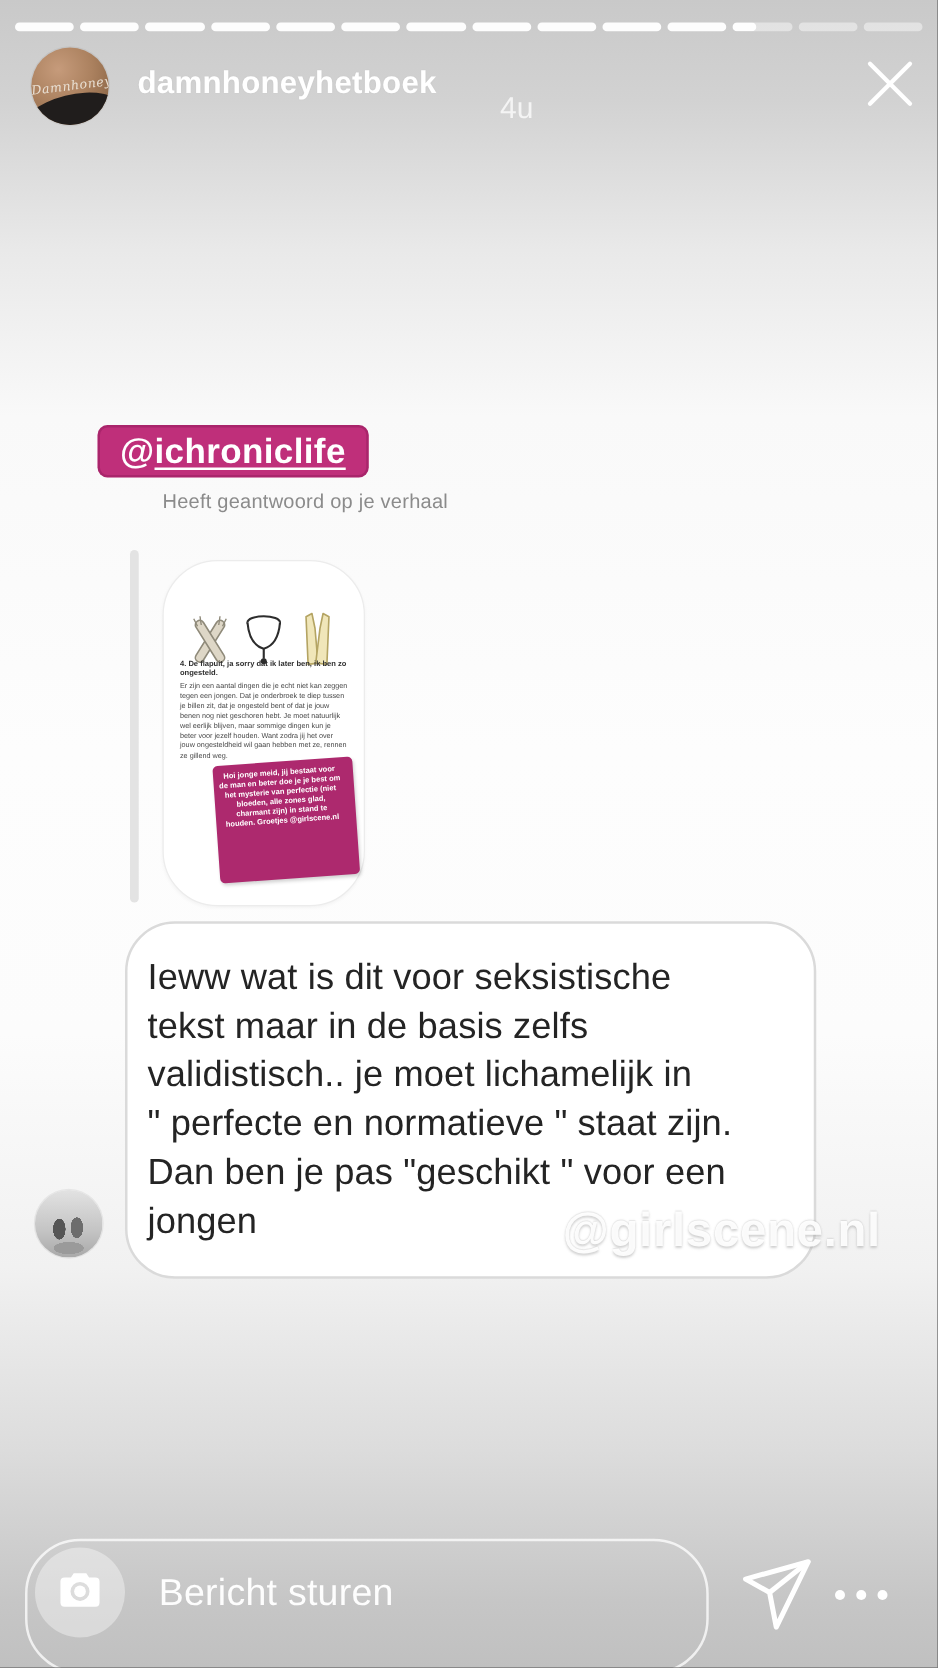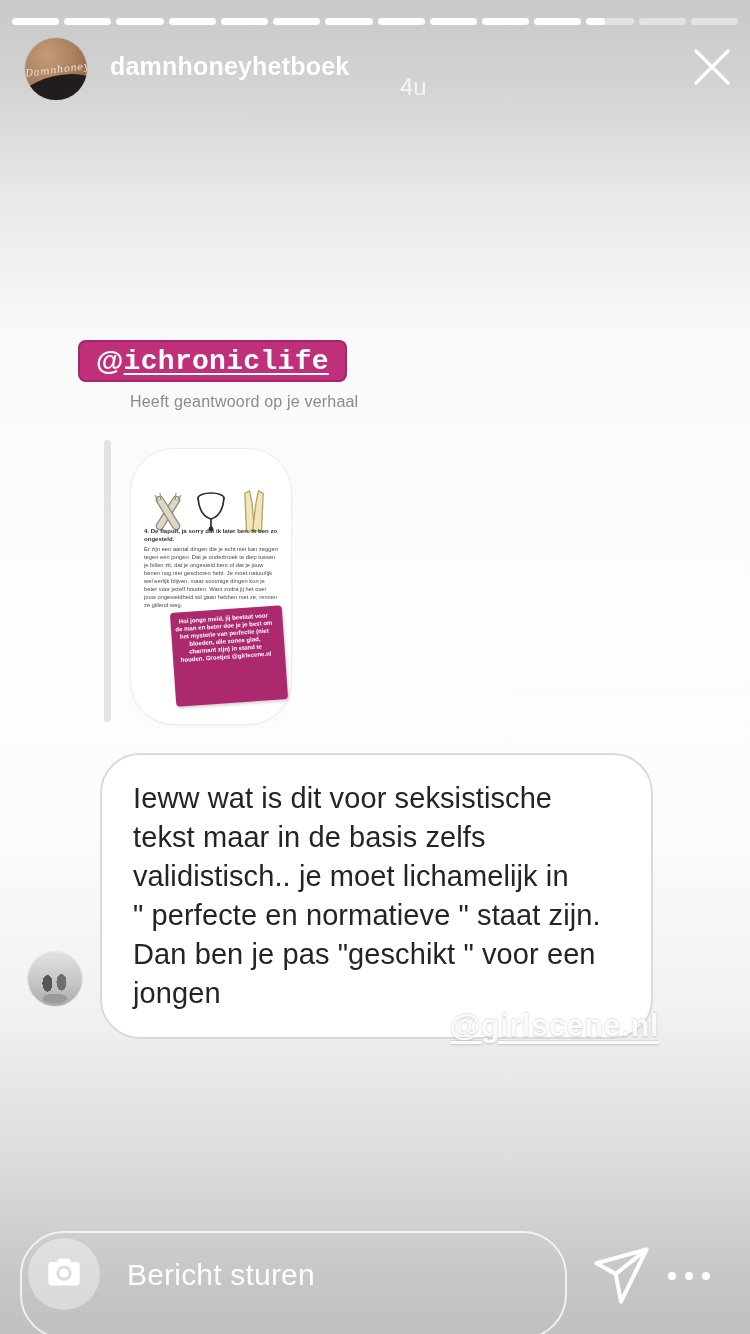--- a/index.html
+++ b/index.html
@@ -29,21 +29,21 @@
   .username{position:absolute;left:110px;top:52px;font-size:25px;font-weight:bold;color:#ffffff;letter-spacing:0.2px;text-shadow:0 0 2px rgba(0,0,0,0.04);}
   .timestamp{position:absolute;left:400px;top:53px;font-size:24px;color:rgba(255,255,255,0.75);margin-top:20px;}
   .close-btn{position:absolute;left:688px;top:43px;width:48px;height:48px;}
   
   .badge{
     position:absolute;left:78px;top:340px;height:42px;padding:0 18px;
     background:#bf2f7a;border-radius:8px;display:flex;align-items:center;
     box-shadow:inset 0 0 0 2px rgba(130,20,80,0.35);
   }
   .badge .at,.badge .nm{font-size:28px;font-weight:bold;color:#fff;letter-spacing:0.3px;}
-  .badge .nm{text-decoration:underline;text-underline-offset:4px;text-decoration-thickness:2px;font-family:Liberation Mono, monospace;}
+  .badge .nm{text-decoration:underline;text-underline-offset:4px;text-decoration-thickness:2px;}
   .subtitle{position:absolute;left:130px;top:393px;font-size:16px;color:#8b8b8b;letter-spacing:0.2px;}
   
   .quote-line{position:absolute;left:104px;top:440px;width:7px;height:282px;background:#e3e3e3;border-radius:3.5px;}
   .story-card{
     position:absolute;left:130px;top:448px;width:160px;height:275px;background:#ffffff;
     border:1px solid #ececec;border-radius:44px;box-shadow:0 1px 3px rgba(0,0,0,0.04);
   }
   .card-icons{position:absolute;left:0;top:40px;width:100%;display:flex;justify-content:center;align-items:flex-end;gap:6px;}
   .card-text{
     position:absolute;left:13px;top:78px;width:245px;
@@ -58,36 +58,35 @@
     box-shadow:1px 2px 3px rgba(0,0,0,0.18);
   }
   .sticker-inner{
     width:178px;transform:scale(0.55);transform-origin:0 0;
     font-size:11px;line-height:14px;font-weight:bold;color:#fff;text-align:center;
   }
   
   .bubble{
     position:absolute;left:100px;top:737px;width:553px;box-sizing:border-box;
     background:#ffffff;border:2px solid #dadada;border-radius:40px;
-    padding:24px 31px;
-    margin-top:16px;
+    padding:24px 16px;
   }
   .bubble-text{font-size:29px;line-height:39px;color:#242424;white-space:pre-line;letter-spacing:0.1px;}
   .mini-avatar{
     position:absolute;left:28px;top:952px;width:54px;height:54px;border-radius:50%;
     background:
       radial-gradient(ellipse 9px 15px at 36% 58%, #565656 0%, #565656 55%, rgba(0,0,0,0) 56%),
       radial-gradient(ellipse 9px 15px at 62% 56%, #6d6d6d 0%, #6d6d6d 55%, rgba(0,0,0,0) 56%),
       radial-gradient(ellipse 20px 8px at 50% 86%, #9a9a9a 0%, #9a9a9a 60%, rgba(0,0,0,0) 61%),
       linear-gradient(180deg,#e2e2e2 0%,#c4c4c4 60%,#a9a9a9 100%);
     box-shadow:0 0 0 1px rgba(0,0,0,0.06);
   }
   .watermark{
-    position:absolute;left:450px;top:1008px;font-size:31px;font-weight:bold;
-    color:rgba(255,255,255,0.92);text-decoration:underline;text-underline-offset:5px;
+    position:absolute;left:450px;top:964px;font-size:38px;font-weight:bold;
+    color:rgba(255,255,255,0.92);text-underline-offset:5px;
     text-shadow:0 1px 2px rgba(150,150,150,0.45), 0 -1px 1px rgba(150,150,150,0.25);
     letter-spacing:0.5px;
   }
   
   .composer-pill{
     position:absolute;left:20px;top:1231px;width:547px;height:108px;box-sizing:border-box;
     border:2px solid rgba(255,255,255,0.75);border-radius:44px;
   }
   .camera-btn{
     position:absolute;left:6px;top:5px;width:72px;height:72px;border-radius:50%;

